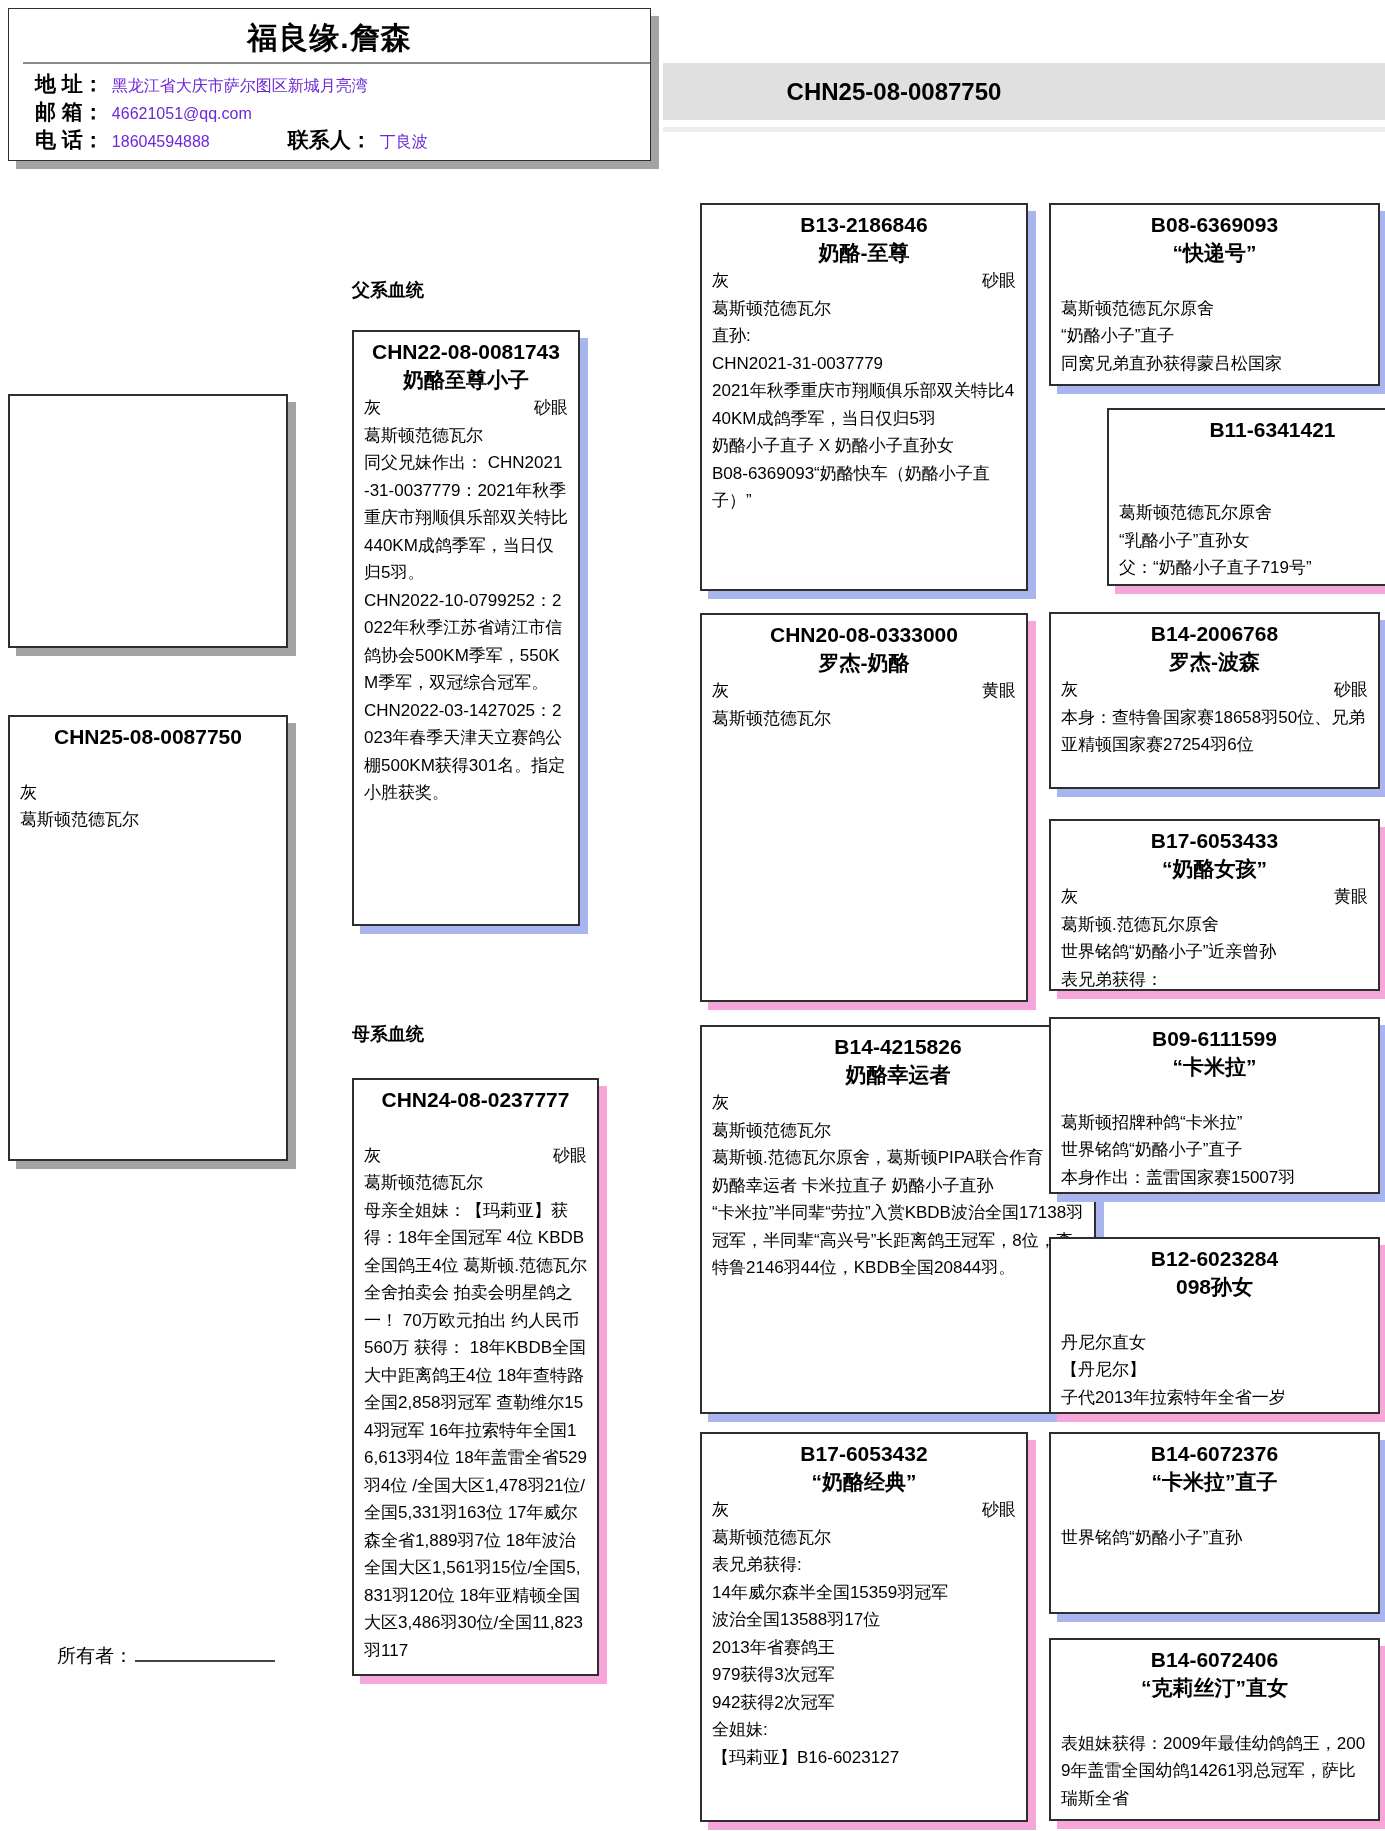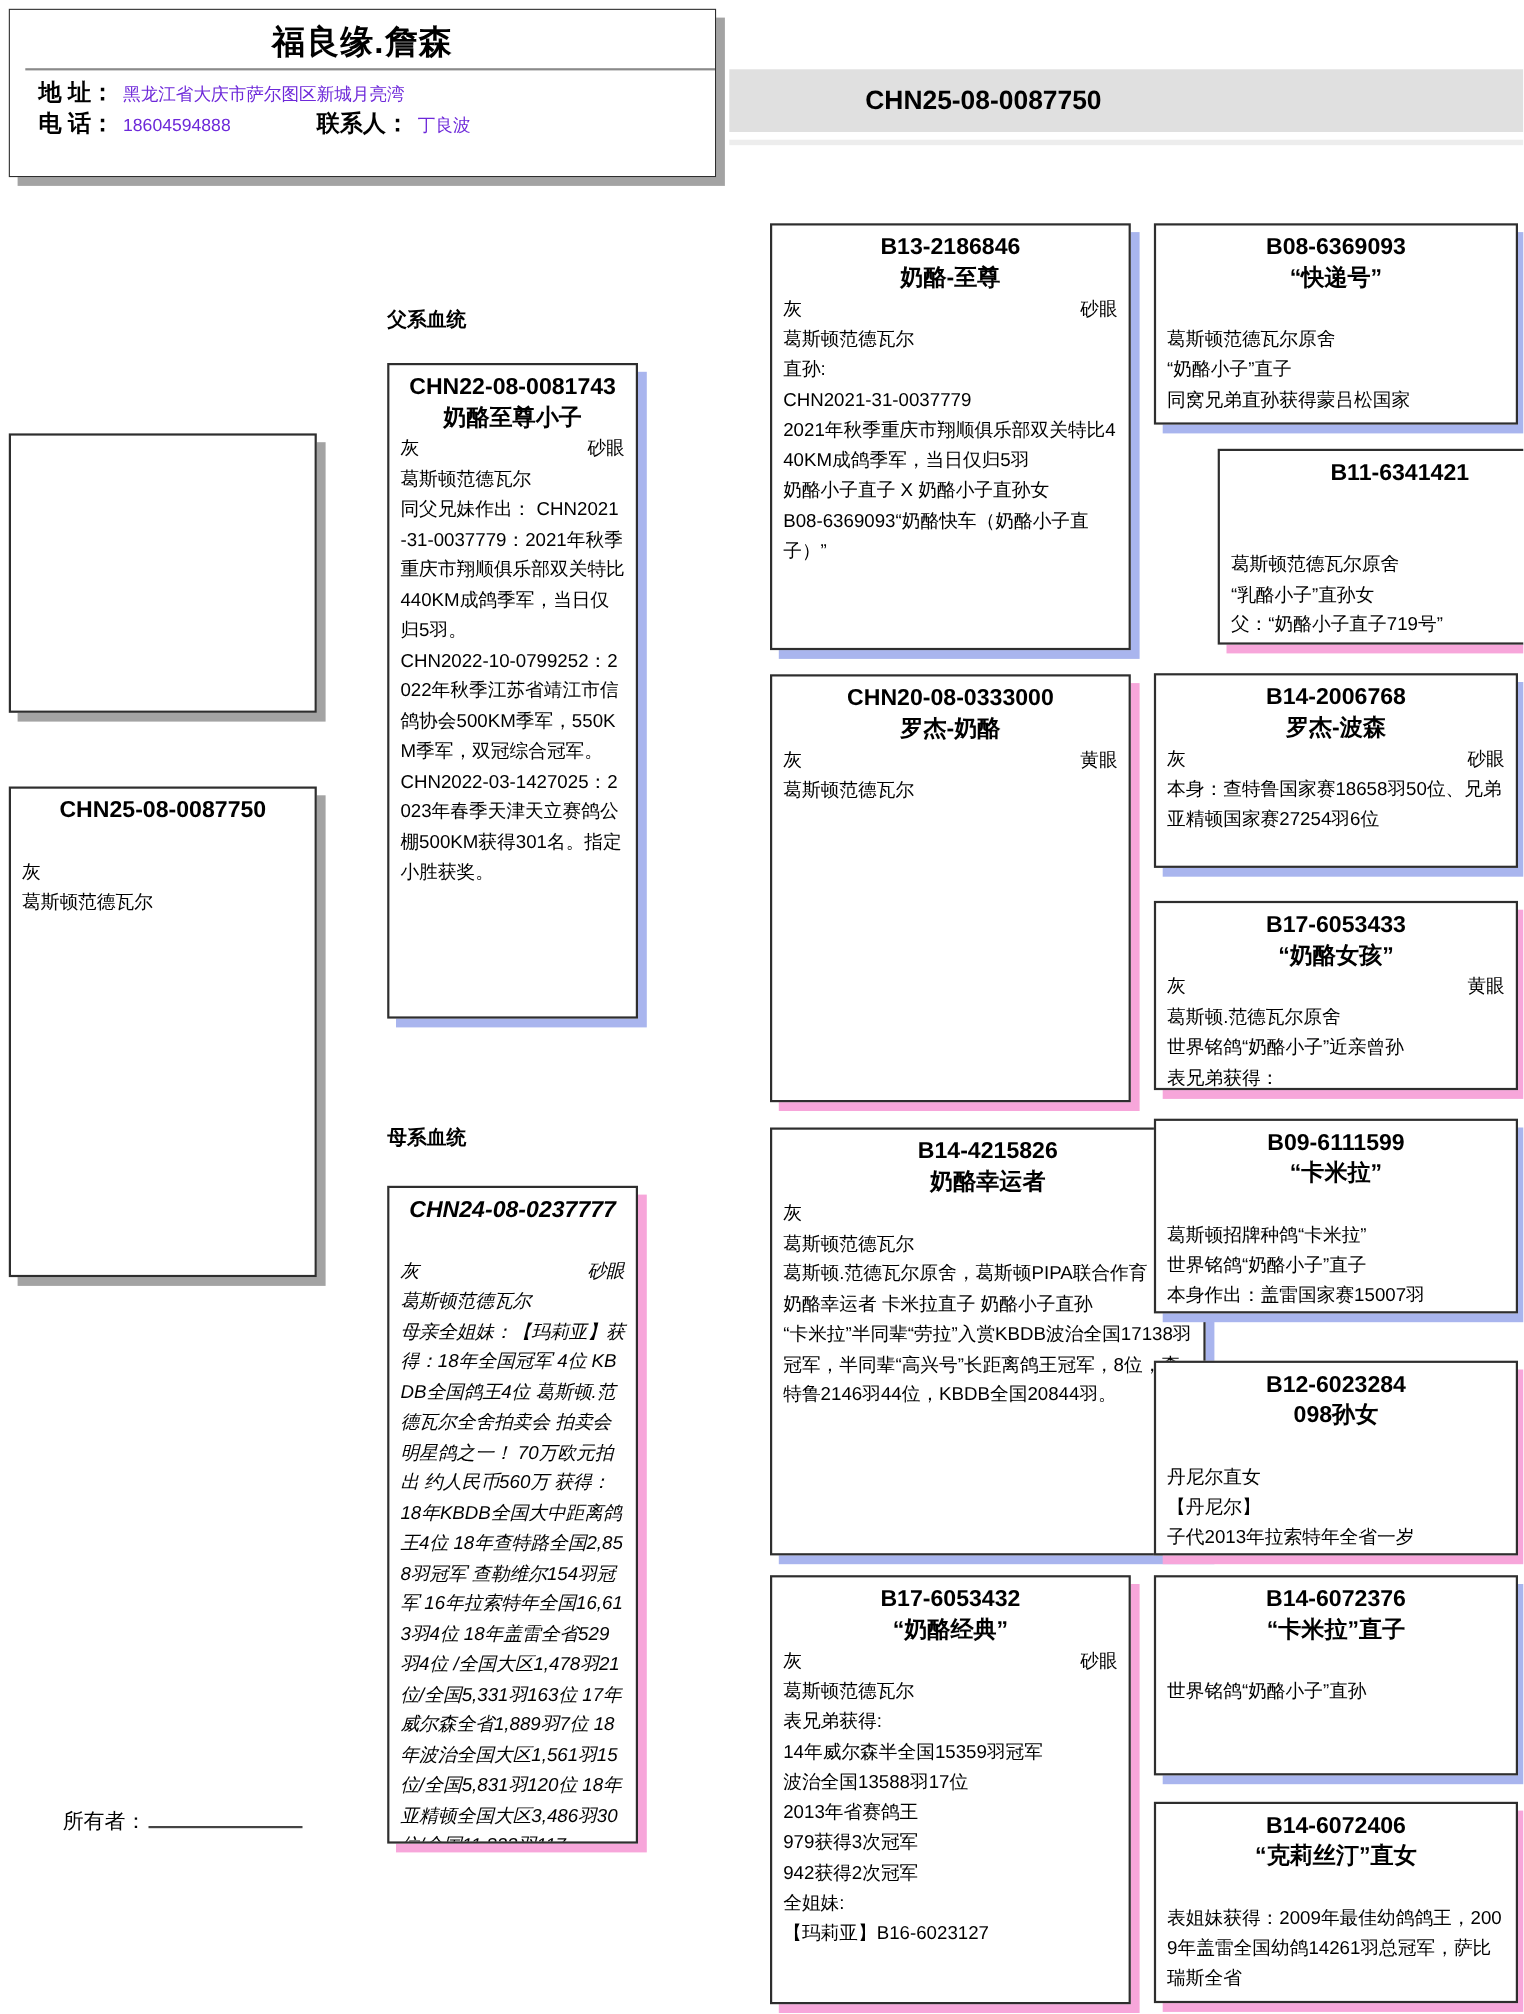--- a/index.html
+++ b/index.html
@@ -53,20 +53,24 @@
 
   <div class="header-box">
     <div class="header-title">福良缘.詹森</div>
     <div class="header-divider"></div>
     <div class="header-fields">
       <div class="field-row">
         <span class="field-label">地 址：</span>
         <span class="field-value">黑龙江省大庆市萨尔图区新城月亮湾</span>
       </div>
       <div class="field-row">
+        <span class="field-label">邮 箱：</span>
+        <span class="field-value">46621051@qq.com</span>
+      </div>
+      <div class="field-row">
         <span class="field-label">电 话：</span>
         <span class="field-value phone">18604594888</span>
         <span class="field-label">联系人：</span>
         <span class="field-value">丁良波</span>
       </div>
     </div>
   </div>
 
   <div class="banner">CHN25-08-0087750</div>
   <div class="banner-underline"></div>
@@ -91,21 +95,21 @@
       <div class="bx-sub">奶酪至尊小子</div>
       <div class="bx-eyerow">
         <span>灰</span>
         <span>砂眼</span>
       </div>
       <div class="bx-line">葛斯顿范德瓦尔</div>
       <div class="bx-line">同父兄妹作出： CHN2021-31-0037779：2021年秋季重庆市翔顺俱乐部双关特比440KM成鸽季军，当日仅归5羽。</div>
       <div class="bx-line">CHN2022-10-0799252：2022年秋季江苏省靖江市信鸽协会500KM季军，550KM季军，双冠综合冠军。</div>
       <div class="bx-line">CHN2022-03-1427025：2023年春季天津天立赛鸽公棚500KM获得301名。指定小胜获奖。</div>
     </div>
-  <div class="pbox shade-pink" style="left:352px;top:1078px;width:228px;height:598px;font-style:italic;">
+  <div class="pbox shade-pink" style="left:352px;top:1078px;width:247px;height:598px;">
       <div class="bx-title">CHN24-08-0237777</div>
       <div class="bx-line">&nbsp;</div>
       <div class="bx-eyerow">
         <span>灰</span>
         <span>砂眼</span>
       </div>
       <div class="bx-line">葛斯顿范德瓦尔</div>
       <div class="bx-line">母亲全姐妹：【玛莉亚】获得：18年全国冠军 4位 KBDB全国鸽王4位 葛斯顿.范德瓦尔全舍拍卖会 拍卖会明星鸽之一！ 70万欧元拍出 约人民币560万 获得： 18年KBDB全国大中距离鸽王4位 18年查特路全国2,858羽冠军 查勒维尔154羽冠军 16年拉索特年全国16,613羽4位 18年盖雷全省529羽4位 /全国大区1,478羽21位/全国5,331羽163位 17年威尔森全省1,889羽7位 18年波治全国大区1,561羽15位/全国5,831羽120位 18年亚精顿全国大区3,486羽30位/全国11,823羽117</div>
     </div>
 

